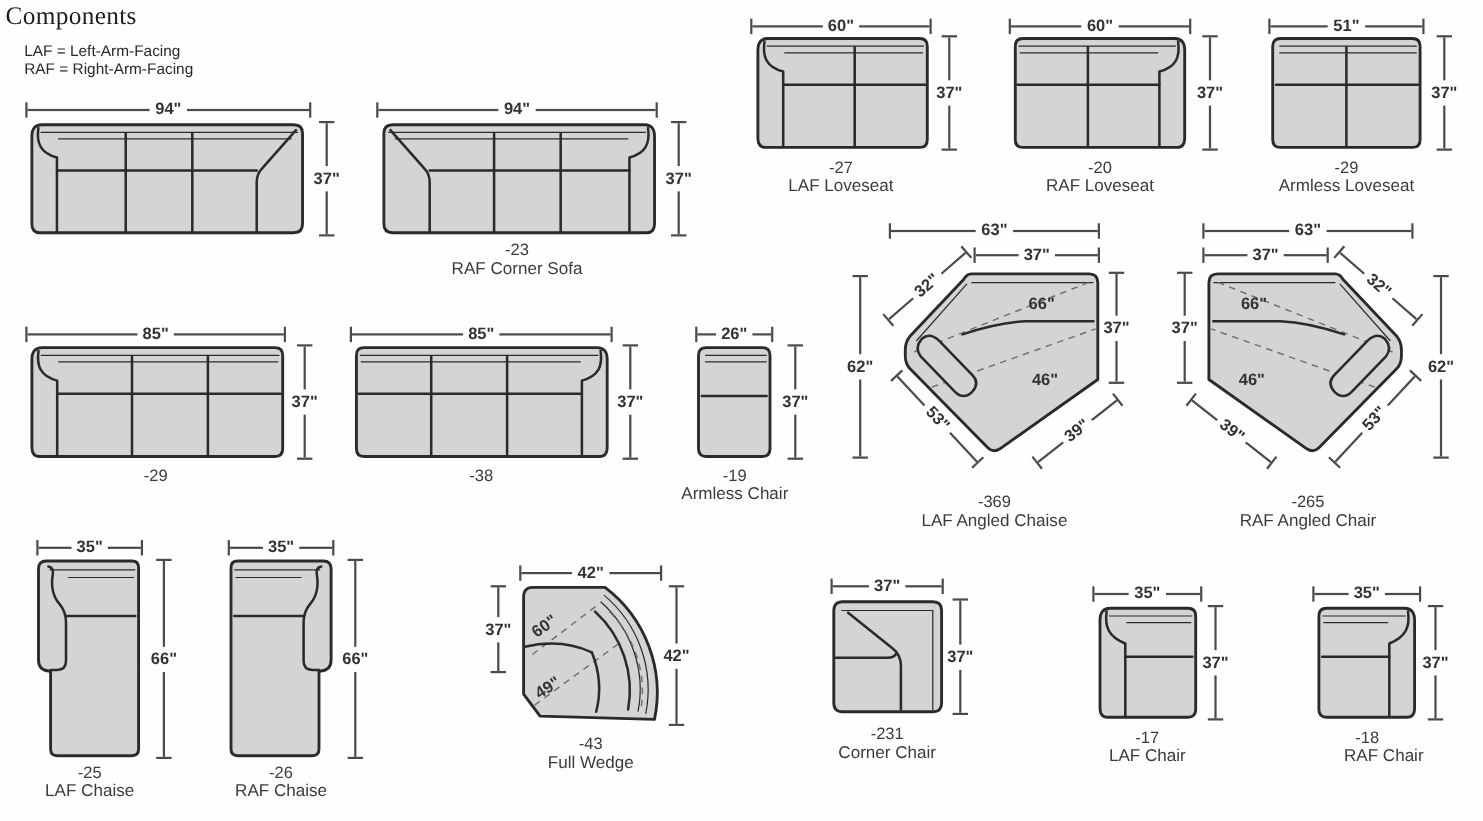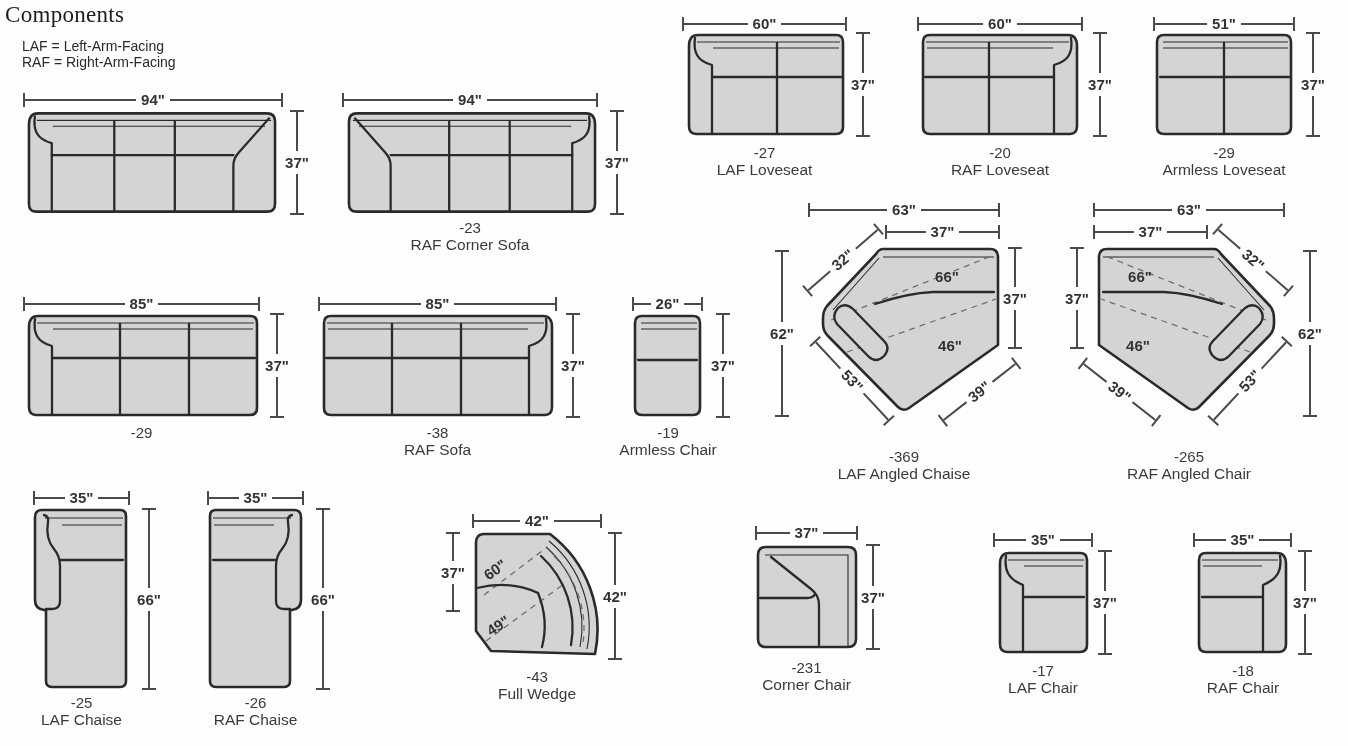--- a/index.html
+++ b/index.html
@@ -223,21 +223,20 @@
       </g>
     </svg>
     <div class="dimv" style="left:240px;top:21px;height:105px">
         <i class="tick"></i>
         <i class="ln"></i>
         <b class="lb">37"</b>
         <i class="ln"></i>
         <i class="tick"></i>
       </div>
     <div class="code" style="left:2px;top:132px;width:239px">-38</div>
-    <div class="cname" style="left:2px;top:149px;width:239px">RAF Sofa</div>
   </div>
 
   <div class="comp" style="left:628px;top:292px;width:130px;height:180px">
     <div class="dimh" style="left:4px;top:4px;width:71px">
         <i class="tick"></i>
         <i class="ln"></i>
         <b class="lb">26"</b>
         <i class="ln"></i>
         <i class="tick"></i>
       </div>
@@ -552,16 +551,16 @@
       </g>
     </svg>
     <div class="dimv" style="left:100px;top:22px;height:105px">
         <i class="tick"></i>
         <i class="ln"></i>
         <b class="lb">37"</b>
         <i class="ln"></i>
         <i class="tick"></i>
       </div>
     <div class="code" style="left:7px;top:134px;width:96px">-18</div>
-    <div class="cname" style="left:7px;top:151px;width:96px">RAF Chair</div>
+    <div class="cname" style="left:22px;top:151px;width:96px">RAF Chair</div>
   </div>
 
 </div>
 
 </body></html>

